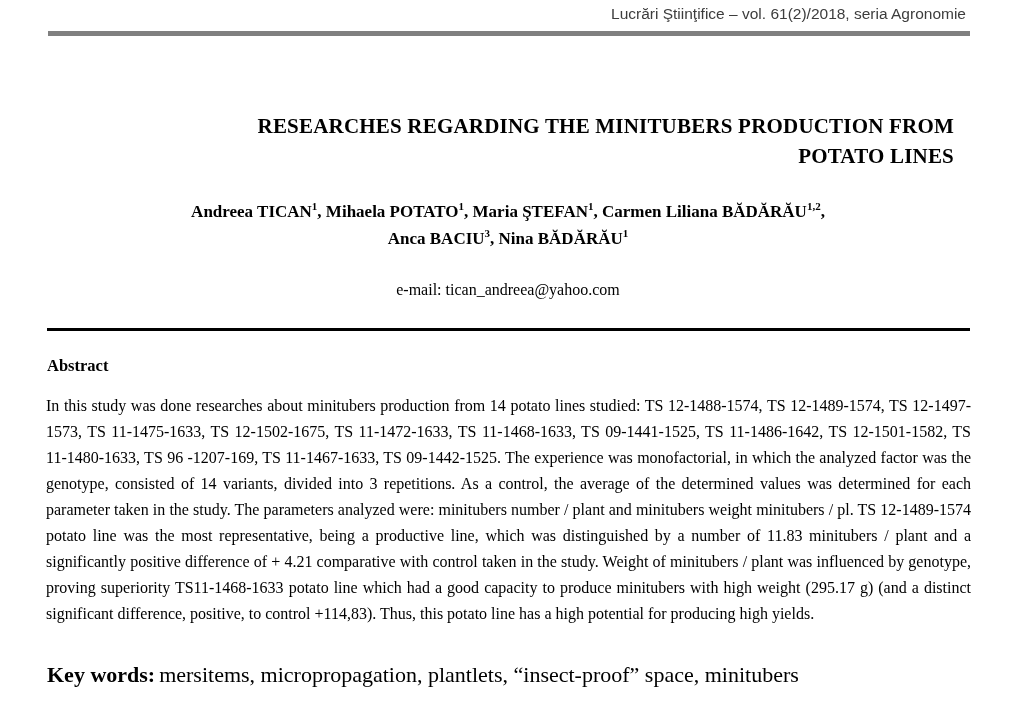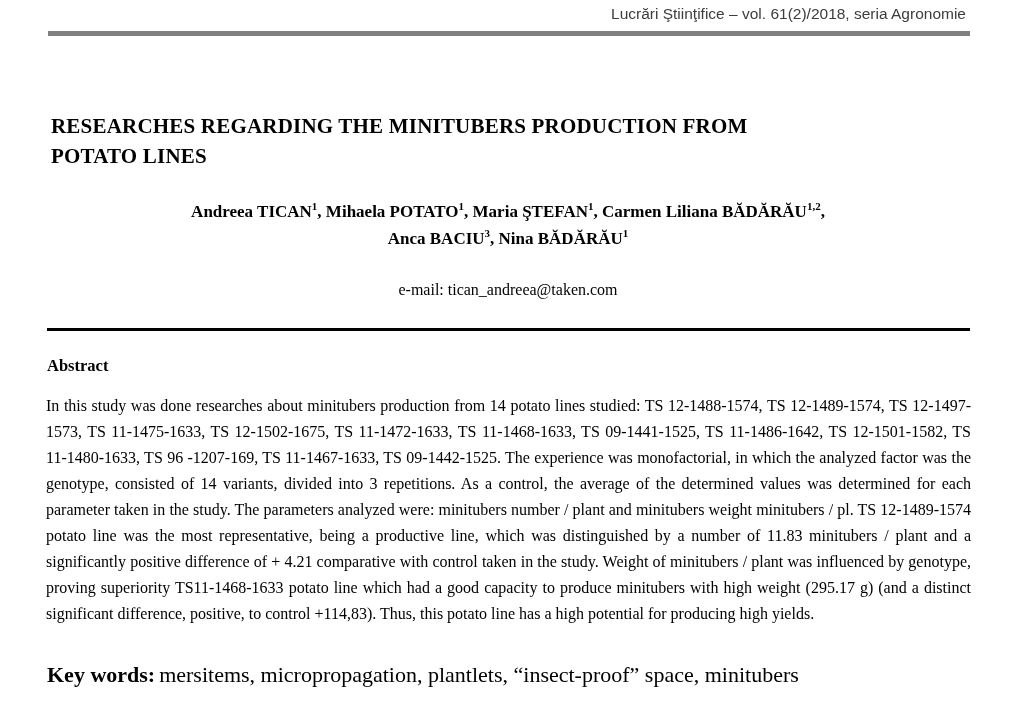--- a/index.html
+++ b/index.html
@@ -28,24 +28,24 @@
   .header-bar {
     position: absolute;
     left: 48px;
     top: 31px;
     width: 922px;
     height: 5px;
     background: #808080;
   }
   .paper-title {
     position: absolute;
-    left: 51px;
+    left: 32px;
     top: 111px;
     width: 922px;
-    text-align: left;
+    text-align: right;
     font-weight: bold;
     font-size: 21px;
     line-height: 30px;
     letter-spacing: 0.2px;
   }
   .authors {
     position: absolute;
     left: 47px;
     top: 198px;
     width: 922px;
@@ -114,21 +114,21 @@
   <div class="paper-title">
     <div>RESEARCHES REGARDING THE MINITUBERS PRODUCTION FROM</div>
     <div>POTATO LINES</div>
   </div>
 
   <div class="authors">
     <div><span>Andreea TICAN</span><sup>1</sup><span>, </span><span>Mihaela POTATO</span><sup>1</sup><span>, </span><span>Maria ŞTEFAN</span><sup>1</sup><span>, </span><span>Carmen Liliana BĂDĂRĂU</span><sup>1,2</sup><span>,</span></div>
     <div><span>Anca BACIU</span><sup>3</sup><span>, </span><span>Nina BĂDĂRĂU</span><sup>1</sup></div>
   </div>
 
-  <div class="email-line">e-mail: tican_andreea@taken.com</div>
+  <div class="email-line">e-mail: tican_andreea@yahoo.com</div>
 
   <div class="section-rule"></div>
 
   <div class="abstract-heading">Abstract</div>
 
   <div class="abstract-body">In this study was done researches about minitubers production from 14 potato lines studied: TS 12-1488-1574, TS 12-1489-1574, TS 12-1497-1573, TS 11-1475-1633, TS 12-1502-1675, TS 11-1472-1633, TS 11-1468-1633, TS 09-1441-1525, TS 11-1486-1642, TS 12-1501-1582, TS 11-1480-1633, TS 96 -1207-169, TS 11-1467-1633, TS 09-1442-1525. The experience was monofactorial, in which the analyzed factor was the genotype, consisted of 14 variants, divided into 3 repetitions. As a control, the average of the determined values was determined for each parameter taken in the study. The parameters analyzed were: minitubers number / plant and minitubers weight minitubers / pl. TS 12-1489-1574 potato line was the most representative, being a productive line, which was distinguished by a number of 11.83 minitubers / plant and a significantly positive difference of + 4.21 comparative with control taken in the study. Weight of minitubers / plant was influenced by genotype, proving superiority TS11-1468-1633 potato line which had a good capacity to produce minitubers with high weight (295.17 g) (and a distinct significant difference, positive, to control +114,83). Thus, this potato line has a high potential for producing high yields.</div>
 
   <div class="keywords">
     <span class="kw-label">Key words:</span><span>mersitems, micropropagation, plantlets, “insect-proof” space, minitubers</span>
   </div>

